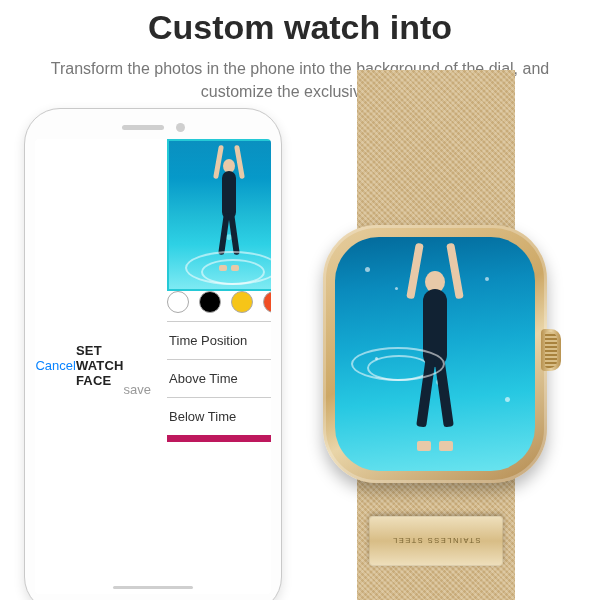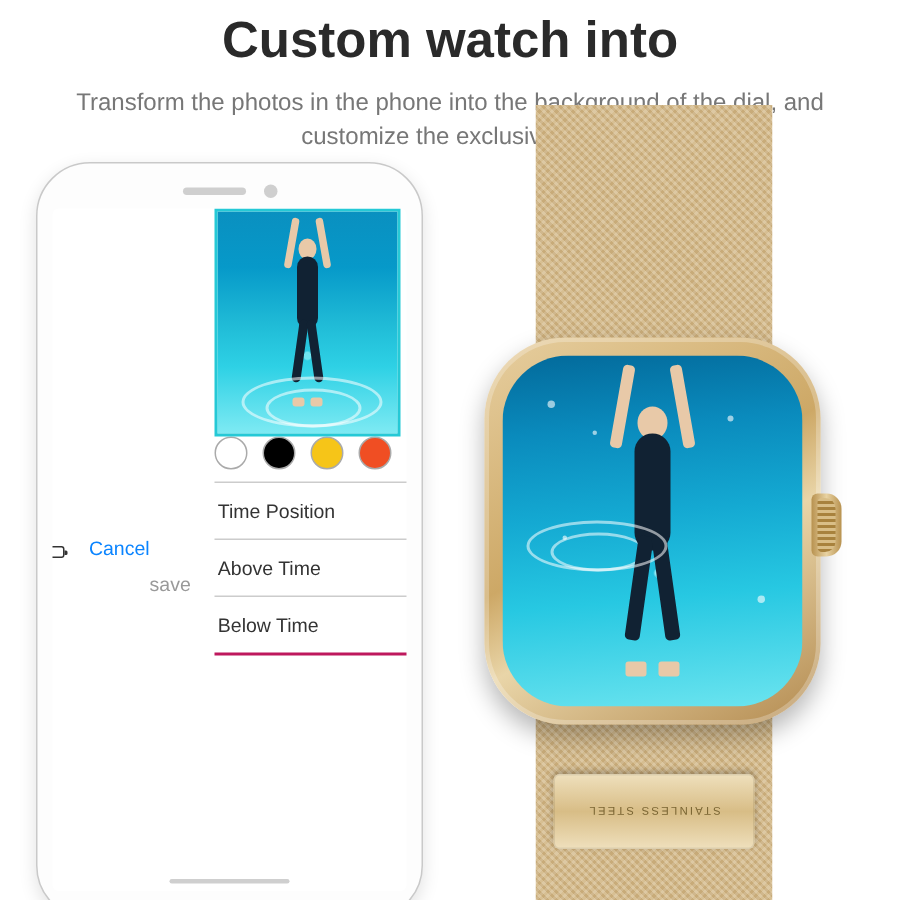--- a/index.html
+++ b/index.html
@@ -259,21 +259,21 @@
   }
   .list-item {
     display: flex;
     justify-content: space-between;
     align-items: center;
     border-top: 1px solid #ccc;
     padding: 10px 2px;
     font-size: 13px;
     color: #333;
   }
-  .list-item:last-child { border-bottom: 2px solid #be185d; }
+  .list-item:last-child { border-bottom: 7px solid #be185d; }
   .chevron {
     color: #bbb;
     font-size: 15px;
   }
   .home-indicator{
     position:absolute; bottom:5px; left:50%; transform:translateX(-50%);
     width:80px; height:3px; border-radius:2px; background:#cfcfcf;
   }
 
   
@@ -390,20 +390,21 @@
           </div>
         <div class="wifi"></div>
         <div class="battery">
             <div class="level"></div>
           </div>
       </div>
     </div>
 
     <div class="navbar">
       <span class="nav-cancel">Cancel</span>
+      <span class="nav-title">SET WATCH FACE</span>
       <span class="nav-save">save</span>
     </div>
 
     <div class="content">
       <div class="row1">
         <div class="preview ripples">
           <div class="diver">
             <div class="arm left"></div>
               <div class="arm right"></div>
             <div class="head"></div>

